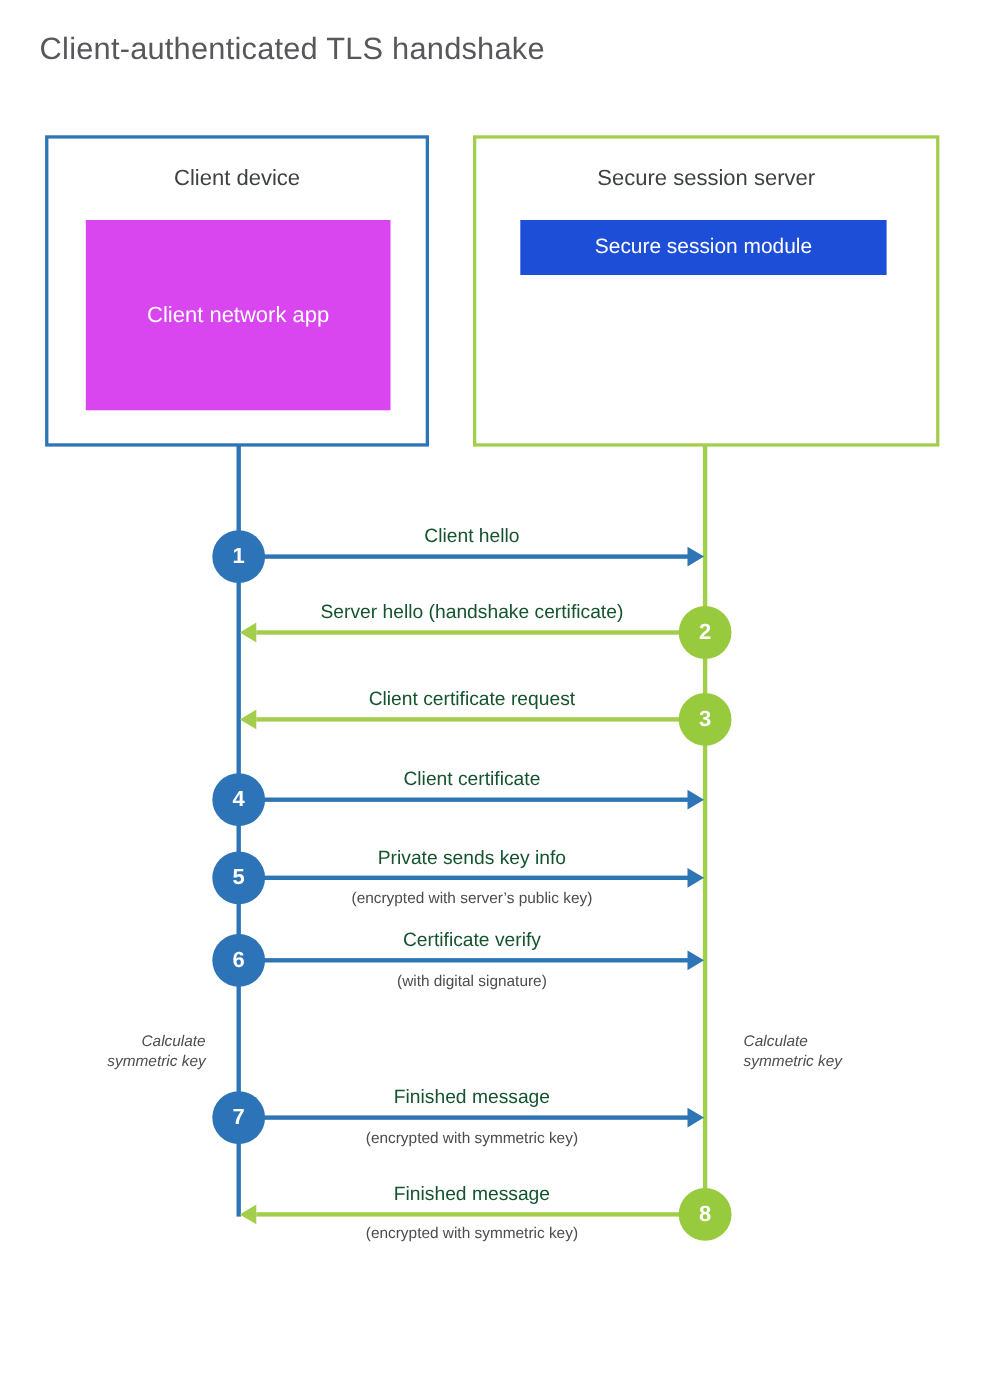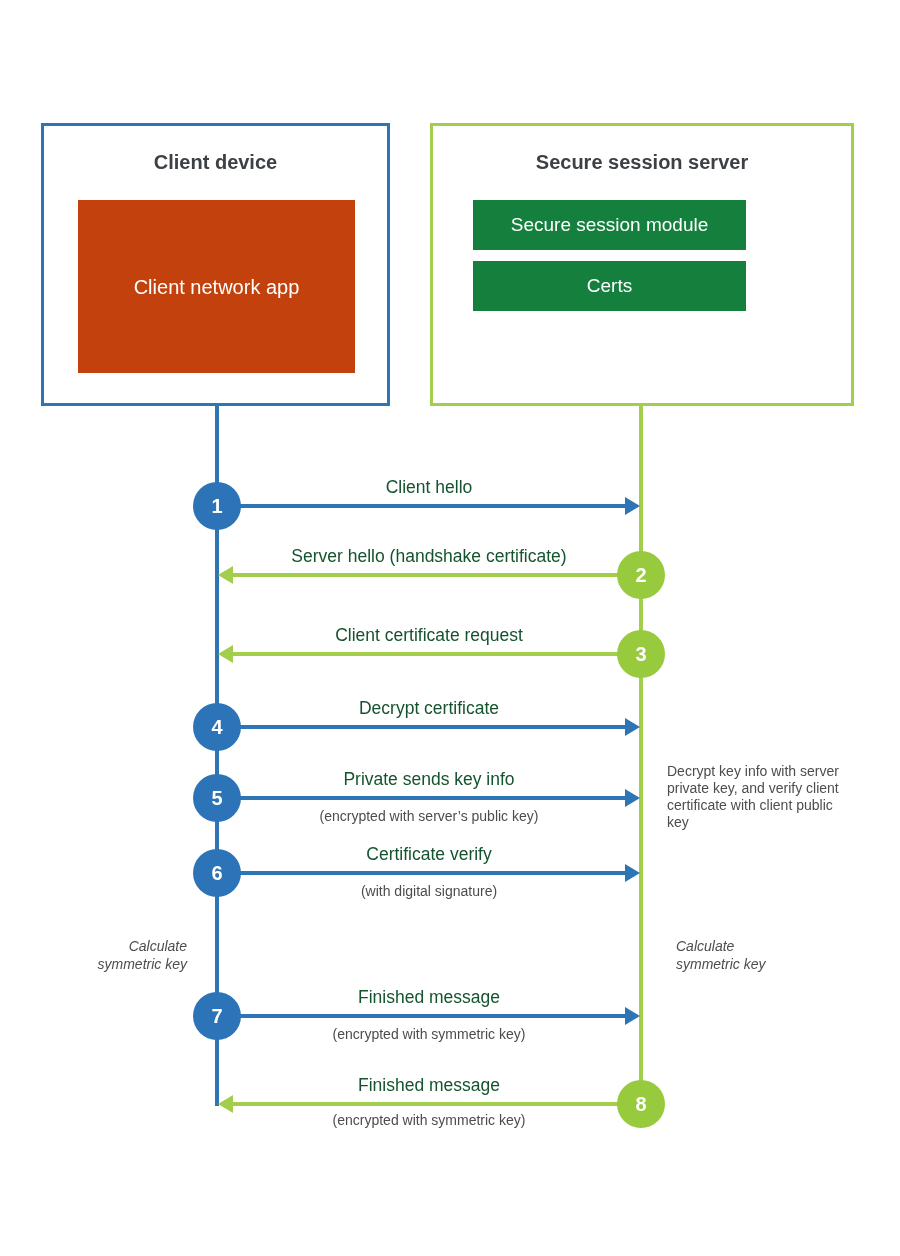--- a/index.html
+++ b/index.html
@@ -5,27 +5,27 @@
   html,body{margin:0;padding:0;background:#ffffff;}
   body{width:900px;height:1256px;position:relative;font-family:"Liberation Sans","DejaVu Sans",sans-serif;}
   .stage{position:absolute;left:0;top:0;width:900px;height:1256px;overflow:hidden;}
 
   .title{position:absolute;left:36px;top:29px;font-size:28px;font-weight:400;color:#56585c;letter-spacing:.2px;}
 
   
   .entity-box{position:absolute;top:123px;height:283px;background:#fff;box-sizing:border-box;}
   .client-box{left:41px;width:349px;border:3px solid #2e75b6;}
   .server-box{left:430px;width:424px;border:3px solid #a3ce4c;}
-  .entity-heading{margin-top:25px;text-align:center;font-size:20px;font-weight:700;color:#3d4044;}
+  .entity-heading{margin-top:25px;text-align:center;font-size:20px;font-weight:400;color:#3d4044;}
 
-  .app-box{position:absolute;left:78px;top:200px;width:277px;height:173px;background:#c2410c;
+  .app-box{position:absolute;left:78px;top:200px;width:277px;height:173px;background:#d946ef;
            display:flex;align-items:center;justify-content:center;}
   .app-box span{display:block;width:190px;text-align:center;color:#fff;font-size:20px;line-height:30px;}
 
-  .server-bar{position:absolute;left:473px;width:273px;height:50px;background:#15803d;
+  .server-bar{position:absolute;left:473px;width:333px;height:50px;background:#1d4ed8;
               display:flex;align-items:center;justify-content:center;color:#fff;font-size:19px;}
 
   
   .vline{position:absolute;width:4px;}
   .vline-blue{left:215px;top:404px;height:702px;background:#2e75b6;}
   .vline-green{left:639px;top:404px;height:700px;background:#a3ce4c;}
 
   
   .circle{position:absolute;width:48px;height:48px;border-radius:50%;display:flex;align-items:center;
           justify-content:center;color:#fff;font-size:20px;font-weight:700;z-index:3;}
@@ -44,33 +44,33 @@
   .side-note{position:absolute;left:667px;top:763px;width:172px;font-size:14px;line-height:17px;color:#4b4d50;}
   .calc-note{position:absolute;font-size:14px;line-height:18px;color:#4b4d50;font-style:italic;}
   .calc-left{left:62px;top:937px;width:125px;text-align:right;}
   .calc-right{left:676px;top:937px;width:125px;text-align:left;}
 </style>
 </head>
 <body>
 
 <div class="stage">
 
+  <div class="title">Client-authenticated TLS handshake</div>
 
   <div class="entity-box client-box">
     <div class="entity-heading">Client device</div>
   </div>
   <div class="app-box">
     <span>Client network app</span>
   </div>
 
   <div class="entity-box server-box">
     <div class="entity-heading">Secure session server</div>
   </div>
   <div class="server-bar" style="top:200px">Secure session module</div>
-  <div class="server-bar" style="top:261px">Certs</div>
 
   <div class="vline vline-blue"></div>
   <div class="vline vline-green"></div>
 
   <div>
     <div class="msg-label" style="top:477px">Client hello</div>
     <div class="hline h-blue" style="left:219px;top:504px;width:408px"></div>
     <div class="tri tri-right" style="left:625px;top:497px"></div>
     <div class="circle c-blue" style="left:193px;top:482px">1</div>
   </div>
@@ -83,21 +83,21 @@
   </div>
 
   <div>
     <div class="msg-label" style="top:625px">Client certificate request</div>
     <div class="hline h-green" style="left:233px;top:652px;width:408px"></div>
     <div class="tri tri-left" style="left:218px;top:645px"></div>
     <div class="circle c-green" style="left:617px;top:630px">3</div>
   </div>
 
   <div>
-    <div class="msg-label" style="top:698px">Decrypt certificate</div>
+    <div class="msg-label" style="top:698px">Client certificate</div>
     <div class="hline h-blue" style="left:219px;top:725px;width:408px"></div>
     <div class="tri tri-right" style="left:625px;top:718px"></div>
     <div class="circle c-blue" style="left:193px;top:703px">4</div>
   </div>
 
   <div>
     <div class="msg-label" style="top:769px">Private sends key info</div>
     <div class="hline h-blue" style="left:219px;top:796px;width:408px"></div>
     <div class="tri tri-right" style="left:625px;top:789px"></div>
     <div class="circle c-blue" style="left:193px;top:774px">5</div>
@@ -121,17 +121,16 @@
   </div>
 
   <div>
     <div class="msg-label" style="top:1075px">Finished message</div>
     <div class="hline h-green" style="left:233px;top:1102px;width:408px"></div>
     <div class="tri tri-left" style="left:218px;top:1095px"></div>
     <div class="circle c-green" style="left:617px;top:1080px">8</div>
     <div class="msg-sub" style="top:1112px">(encrypted with symmetric key)</div>
   </div>
 
-  <div class="side-note">Decrypt key info with server private key, and verify client certificate with client public key</div>
   <div class="calc-note calc-left">Calculate symmetric key</div>
   <div class="calc-note calc-right">Calculate symmetric key</div>
 
 </div>
 
 </body></html>

